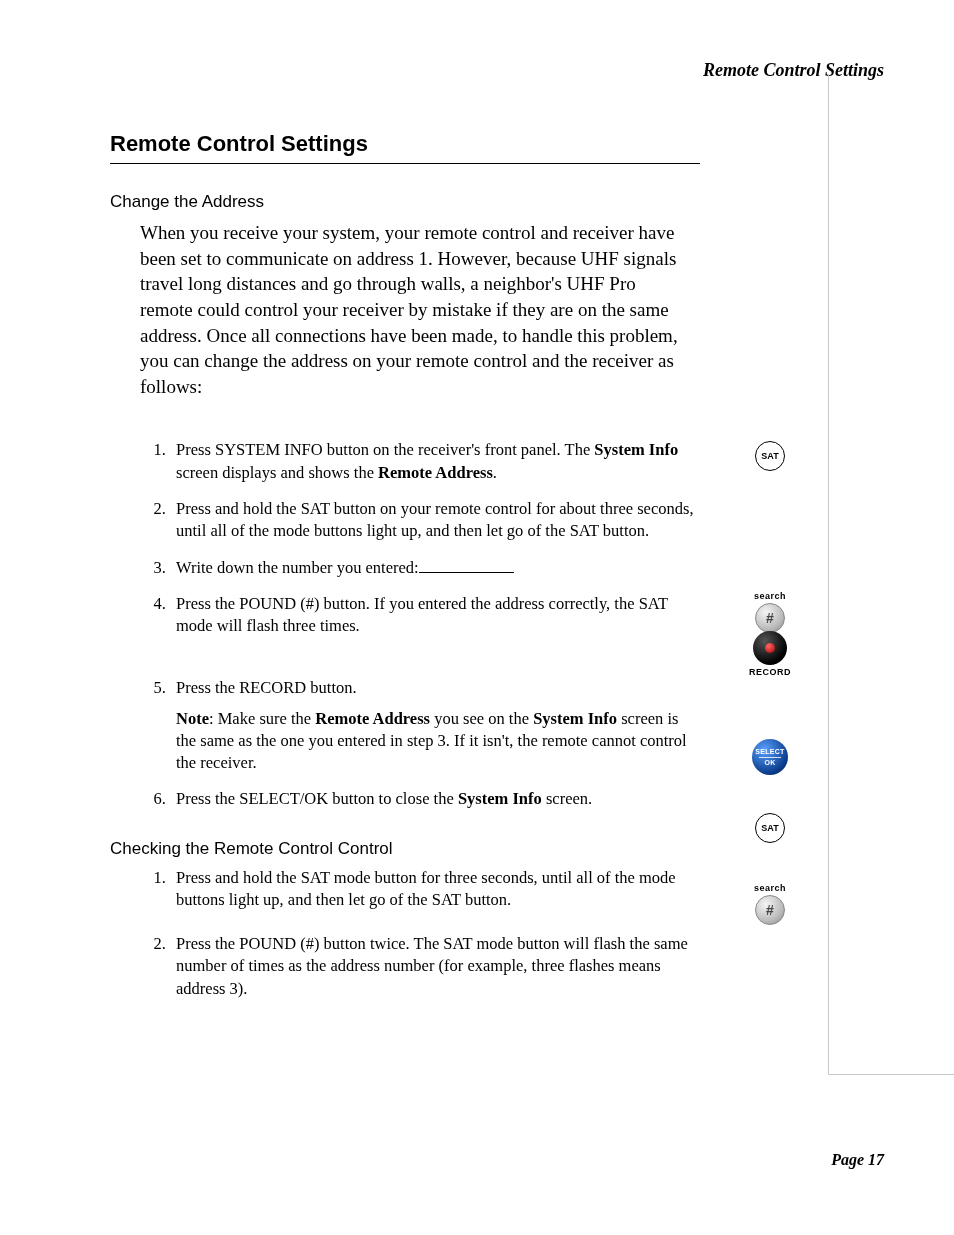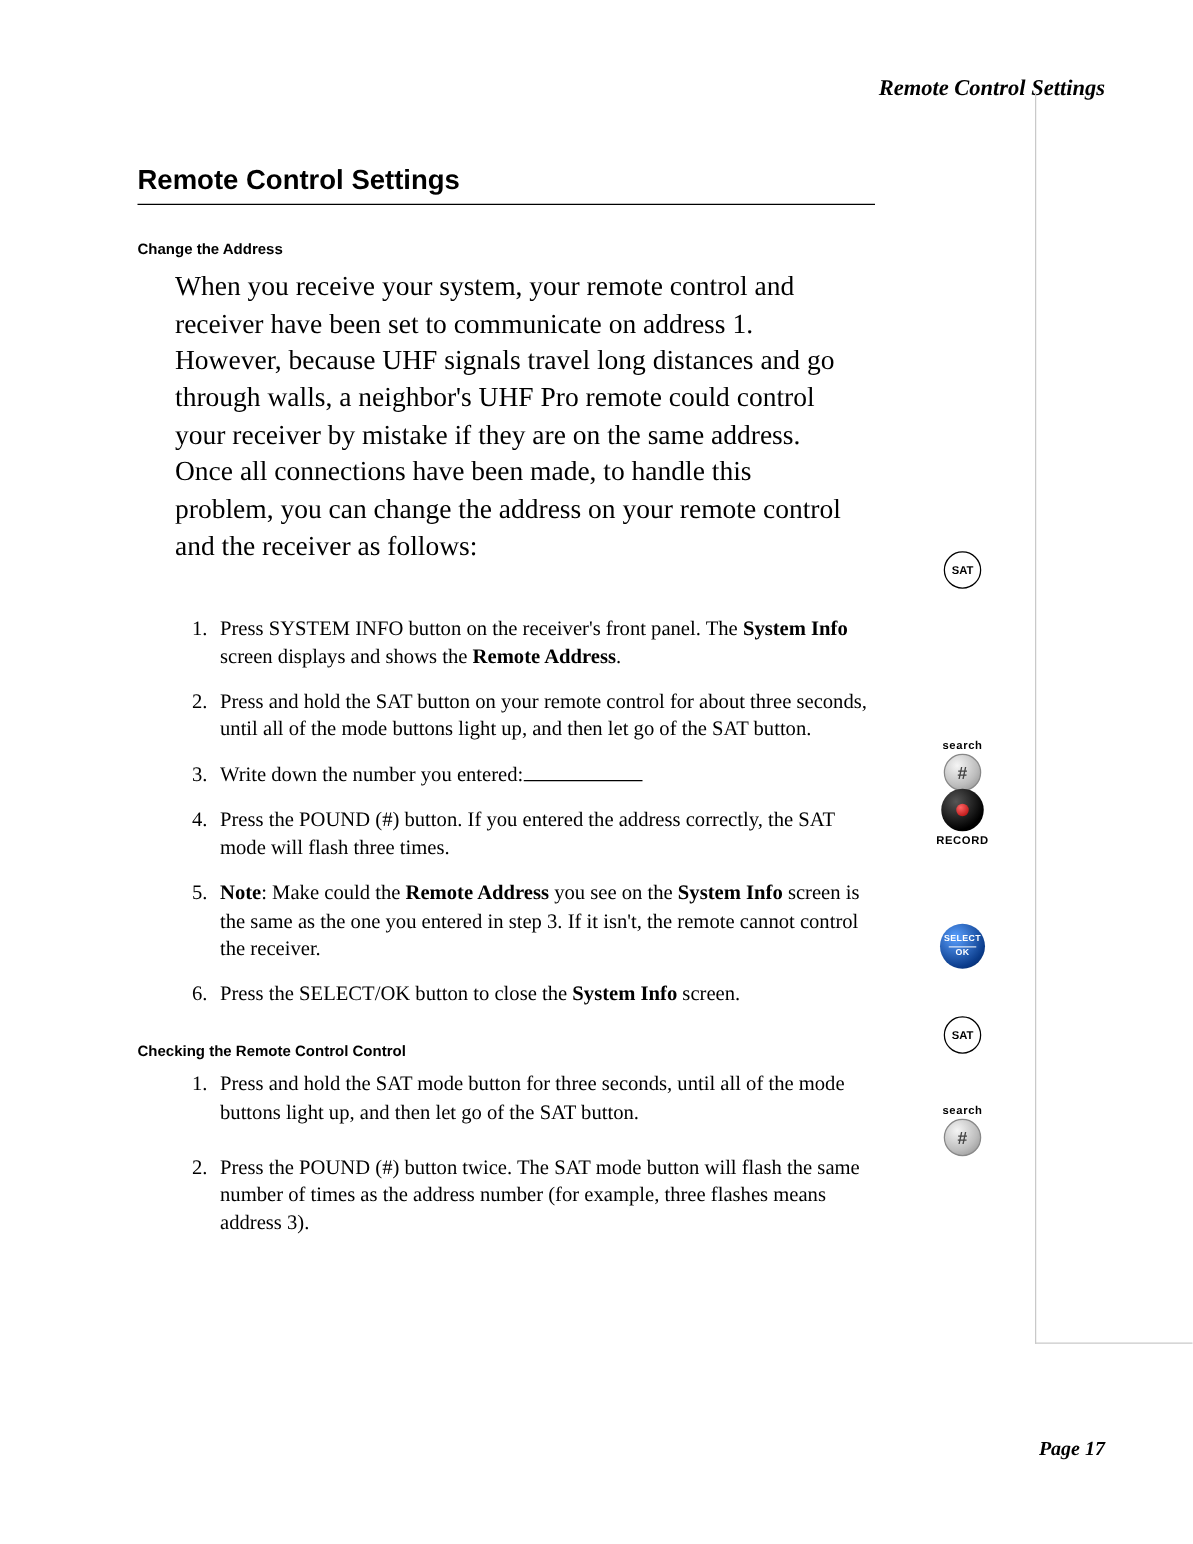--- a/index.html
+++ b/index.html
@@ -39,26 +39,26 @@
   h1.section-title {
     font-family: Arial, Helvetica, sans-serif;
     font-size: 22px;
     font-weight: bold;
     margin: 0 0 6px 0;
     padding-bottom: 6px;
     border-bottom: 1.5px solid #000;
   }
   h2.subsection {
     font-family: Arial, Helvetica, sans-serif;
-    font-size: 12px;
-    font-weight: bold;
+    font-size: 17px;
+    font-weight: normal;
     margin: 28px 0 8px 0;
   }
   .intro {
-    font-size: 22px;
+    font-size: 19px;
     line-height: 1.35;
     margin: 6px 15px 14px 30px;
   }
   ol.steps {
     list-style: decimal;
     padding-left: 60px;
     margin: 0;
   }
   ol.steps > li {
     font-size: 16.5px;
@@ -176,22 +176,25 @@
           <div>
             <span>Write down the number you entered:</span><span class="blank" style="width:95px;"></span>
           </div>
         </li>
 
         <li>
           <span>Press the </span><span class="sc">POUND (#)</span><span> button. If you entered the address correctly, the </span><span class="sc">SAT</span><span> mode will flash three times.</span>
         </li>
 
         <li>
+          <div class="li-inner">
+            <span>Press the </span><span class="sc">RECORD</span><span> button.</span>
+          </div>
           <div class="note">
-            <span class="nl">Note</span><span>: Make could the </span><span class="b">Remote Address</span><span> you see on the </span><span class="b">System Info</span><span> screen is the same as the one you entered in step 3. If it isn't, the remote cannot control the receiver.</span>
+            <span class="nl">Note</span><span>: Make sure the </span><span class="b">Remote Address</span><span> you see on the </span><span class="b">System Info</span><span> screen is the same as the one you entered in step 3. If it isn't, the remote cannot control the receiver.</span>
           </div>
         </li>
 
         <li>
           <span>Press the </span><span class="sc">SELECT/OK</span><span> button to close the </span><span class="b">System Info</span><span> screen.</span>
         </li>
       </ol>
 
       <h2 class="subsection">Checking the Remote Control Control</h2>
 

